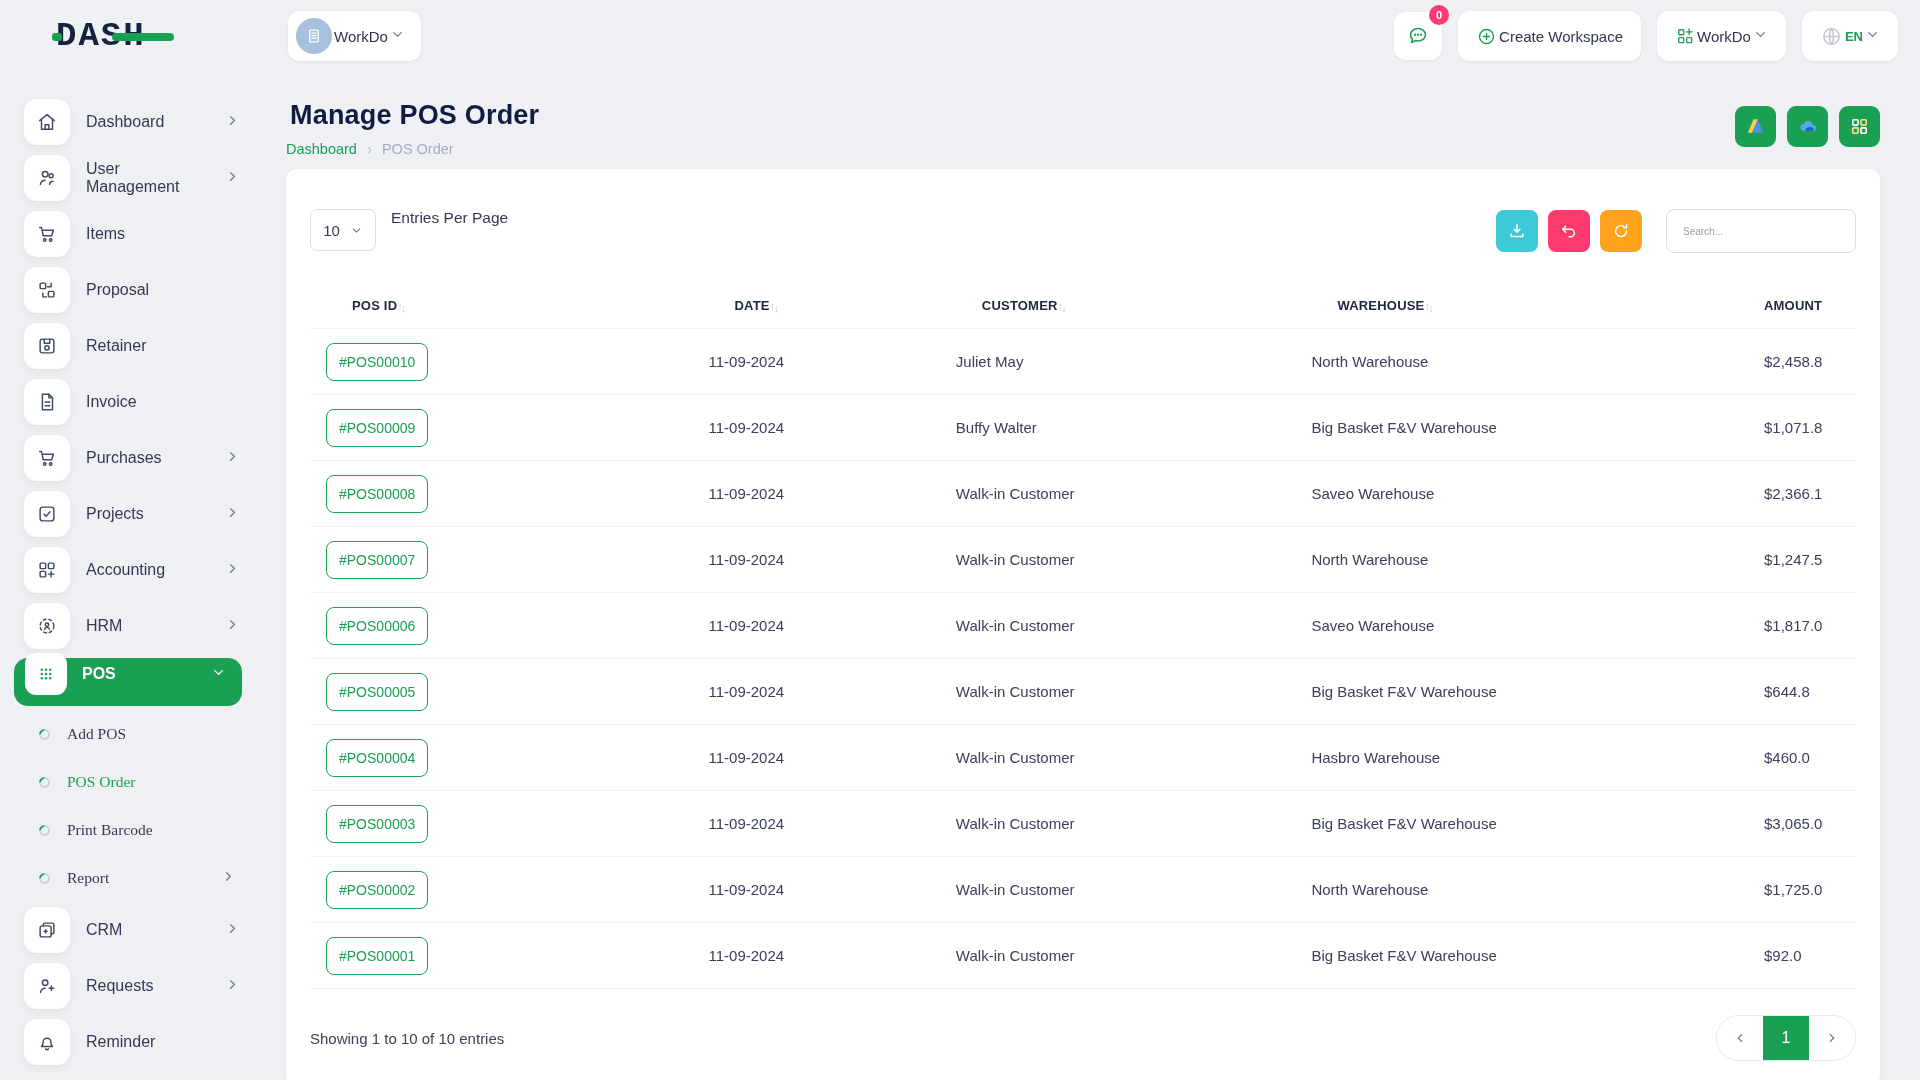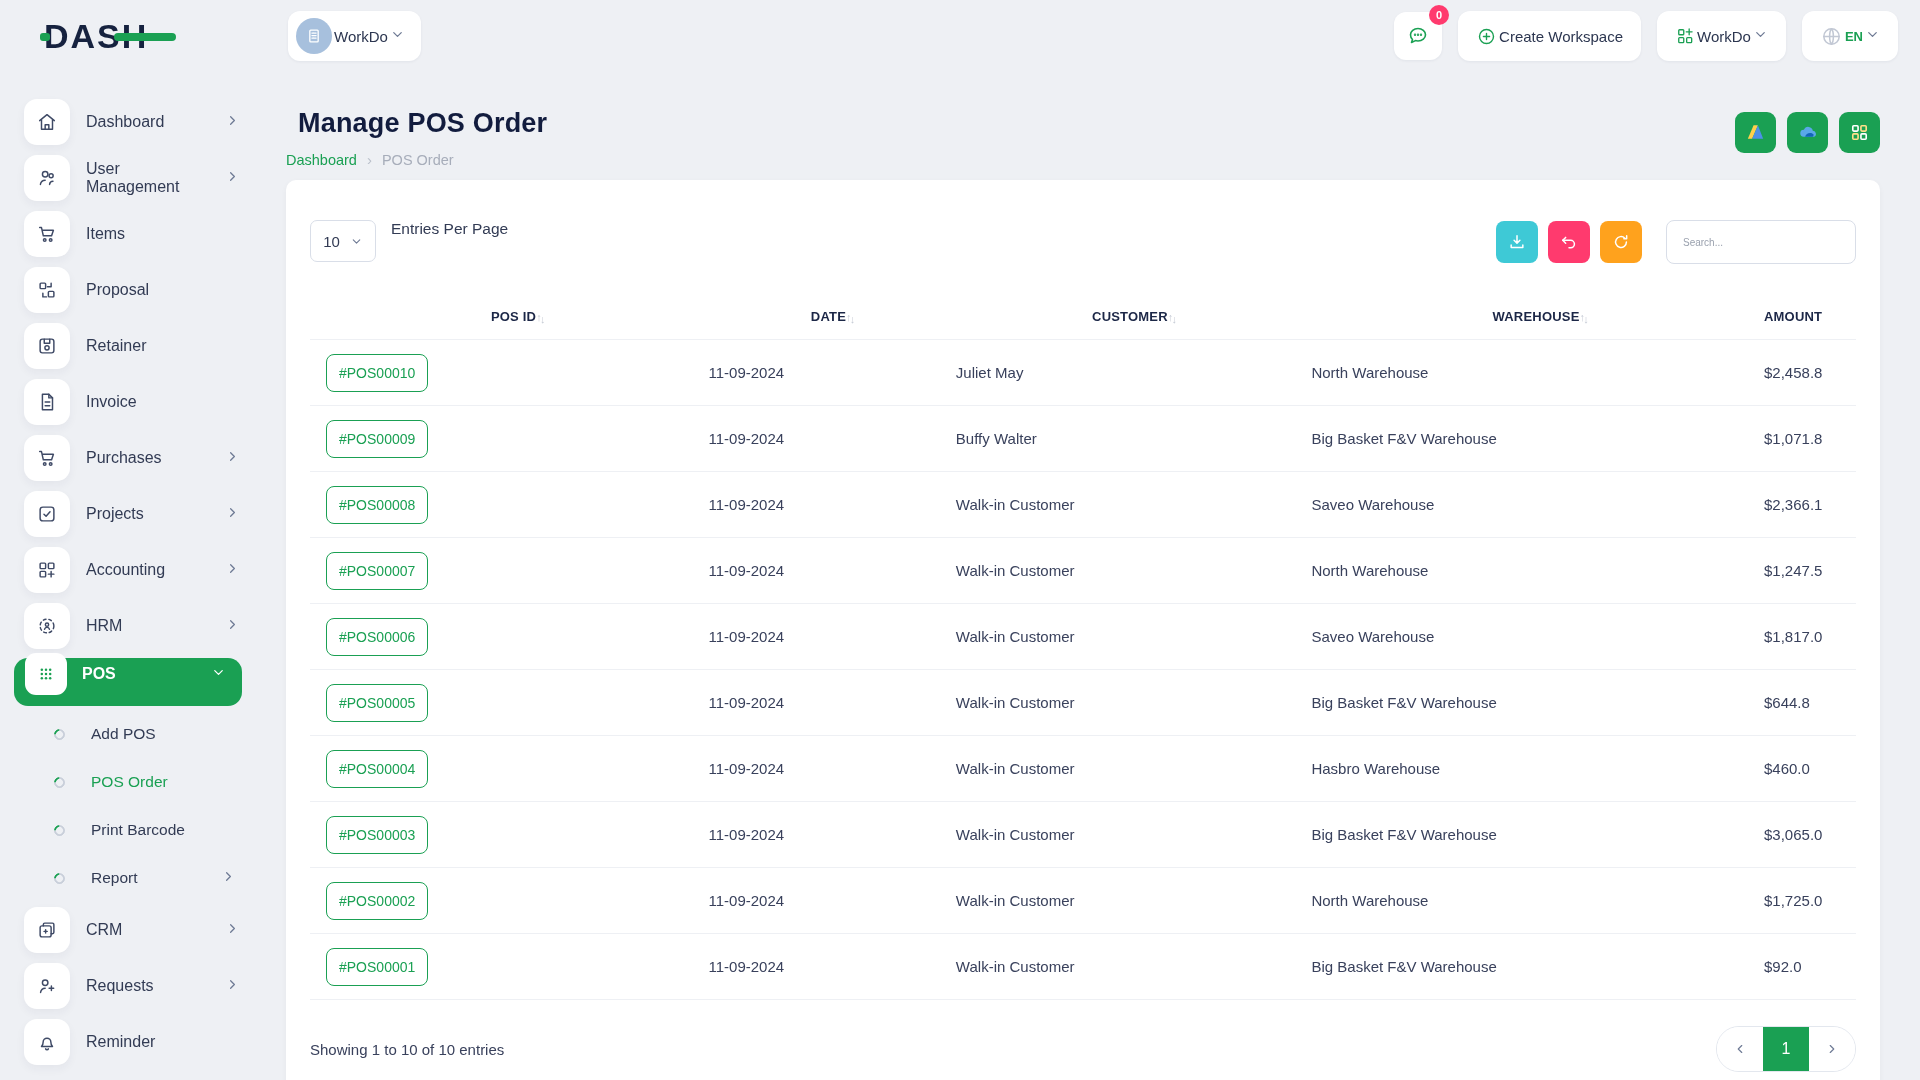--- a/index.html
+++ b/index.html
@@ -11,21 +11,21 @@
     color:#323b54;
   }
   svg.ic { fill:none; stroke:#3f4a66; stroke-width:1.6; stroke-linecap:round; stroke-linejoin:round; }
   svg.ic-w { stroke:#ffffff; }
   svg.ic-g { stroke:#1aa053; }
   svg.ic-gray { stroke:#c2c8d4; }
   svg.chev { fill:none; stroke:#6e7a94; stroke-width:2; stroke-linecap:round; stroke-linejoin:round; }
 
   
   .topbar { height:72px; display:flex; align-items:center; }
-  .logo-wrap { width:260px; padding-left:44px; flex-shrink:0; }
+  .logo-wrap { width:260px; padding-left:56px; flex-shrink:0;font-family:Liberation Mono, monospace; }
   .logo { position:relative; display:inline-block; font-size:34px; font-weight:800; letter-spacing:2px; color:#16223f; }
   .logo .dash-bar { position:absolute; right:-28px; top:16px; width:62px; height:8px; background:#1aa053; border-radius:4px; }
   .logo .dash-dot { position:absolute; left:-4px; top:16px; width:10px; height:8px; background:#1aa053; border-radius:3px; }
 
   .pill { background:#fff; border-radius:12px; height:50px; display:flex; align-items:center; gap:2px;
           padding:0 18px; box-shadow:0 1px 3px rgba(20,30,60,.06); cursor:pointer; font-size:15px; color:#2c3650; border:none; }
   .ws-pill { margin-left:28px; padding:0 16px 0 8px; }
   .ws-avatar { width:36px; height:36px; border-radius:50%; background:#a7c0dd; display:flex; align-items:center; justify-content:center; }
   .ws-avatar svg { width:20px; height:20px; }
   .top-right { margin-left:auto; display:flex; align-items:center; gap:16px; margin-right:22px; }
@@ -42,29 +42,29 @@
   .sidebar { width:260px; flex-shrink:0; padding-top:22px; }
   .nav-item { height:56px; display:flex; align-items:center; gap:16px; padding:0 20px 0 24px; cursor:pointer; }
   .nav-ic { width:46px; height:46px; border-radius:13px; background:#fff; flex-shrink:0;
             display:flex; align-items:center; justify-content:center; box-shadow:0 4px 10px rgba(30,40,80,.05); }
   .nav-ic svg { width:22px; height:22px; }
   .nav-label { flex:1; font-size:16px; font-weight:500; color:#323b54; }
   .nav-chev svg { width:15px; height:15px; }
   .nav-item.active { background:#1aa053; border-radius:14px; height:48px; margin:4px 18px 4px 14px; padding:0 16px 16px 11px; gap:15px; }
   .nav-item.active .nav-ic { width:42px; height:42px; border-radius:11px; box-shadow:none; }
   .nav-item.active .nav-label { color:#fff; font-weight:700; }
-  .nav-sub { height:48px; display:flex; align-items:center; gap:26px; padding:0 24px 0 54px; cursor:pointer; }
+  .nav-sub { height:48px; display:flex; align-items:center; gap:17px; padding:0 24px 0 39px; cursor:pointer;font-family:Liberation Serif, serif; }
   .bullet { width:11px; height:11px; border-radius:50%; border:2.5px solid #c9cfda; border-top-color:#1aa053; transform:rotate(-45deg); flex-shrink:0; }
   .sub-label { flex:1; font-size:15.5px; color:#323b54; }
   .nav-sub.active .sub-label { color:#1aa053; }
 
   
   .main { flex:1; min-width:0; padding:24px 40px 6px 26px; display:flex; flex-direction:column; }
   .page-head { display:flex; align-items:center; }
-  .page-title { margin:12px; font-size:27px; font-weight:700; color:#121c3e; letter-spacing:.2px; }
+  .page-title { margin:4px; font-size:27px; font-weight:700; color:#121c3e; letter-spacing:.2px; }
   .breadcrumb { margin-top:9px; display:flex; align-items:center; gap:10px; font-size:14.5px; }
   .bc-link { color:#1aa053; text-decoration:none; cursor:pointer; }
   .bc-sep { color:#b9bfca; font-size:15px; }
   .bc-cur { color:#a7adba; }
   .head-actions { margin-left:auto; display:flex; gap:11px; align-self:center; }
   .int-btn { width:41px; height:41px; border-radius:9px; background:#1aa053; border:none; cursor:pointer;
              display:flex; align-items:center; justify-content:center; }
   .int-btn svg { width:23px; height:23px; }
 
   .card { background:#fff; border-radius:10px; margin-top:12px; flex:1; padding:40px 24px 24px;
@@ -78,21 +78,21 @@
   .sq { width:42px; height:42px; border-radius:8px; border:none; cursor:pointer; display:flex; align-items:center; justify-content:center; }
   .sq svg { width:20px; height:20px; fill:none; stroke:#fff; stroke-width:1.8; stroke-linecap:round; stroke-linejoin:round; }
   .sq.teal { background:#3ec9d6; } .sq.pink { background:#ff3a6e; } .sq.orange { background:#ffa21d; }
   .search { width:190px; height:44px; margin-left:14px; border:1px solid #d9dee8; border-radius:8px;
             padding:0 16px; font-size:10px; color:#323b54; outline:none; font-family:inherit; }
   .search::placeholder { color:#9aa1ae; }
 
   table { width:100%; border-collapse:collapse; table-layout:fixed; }
   th { text-align:left; padding:15px 12px; font-size:13px; font-weight:700; color:#1c2747; letter-spacing:.2px; }
   th:first-child, td:first-child { padding-left:16px; }
-  .th-inner { display:flex; align-items:center; justify-content:center;padding-left:26px; }
+  .th-inner { display:flex; align-items:center; justify-content:flex-start;padding-left:26px; }
   .sort { color:#c6cbd5; font-size:11px; display:inline-flex; cursor:pointer; }
   .sort span:last-child { margin-left:-2px; position:relative; top:2px; }
   td { padding:12px; height:66px; font-size:15px; color:#39415c; border-top:1px solid #eef0f4; }
   tbody tr:last-child td { border-bottom:1px solid #eef0f4; }
   td.amount, th.amount { padding-left:8px; white-space:nowrap; }
   .pos-badge { display:inline-block; padding:10px 12px; border:1px solid #1aa053; border-radius:8px;
                color:#1aa053; font-size:14px; cursor:pointer; background:#fff; }
 
   .card-footer { display:flex; align-items:center; margin-top:26px; }
   .summary { font-size:15px; color:#39415c; }

